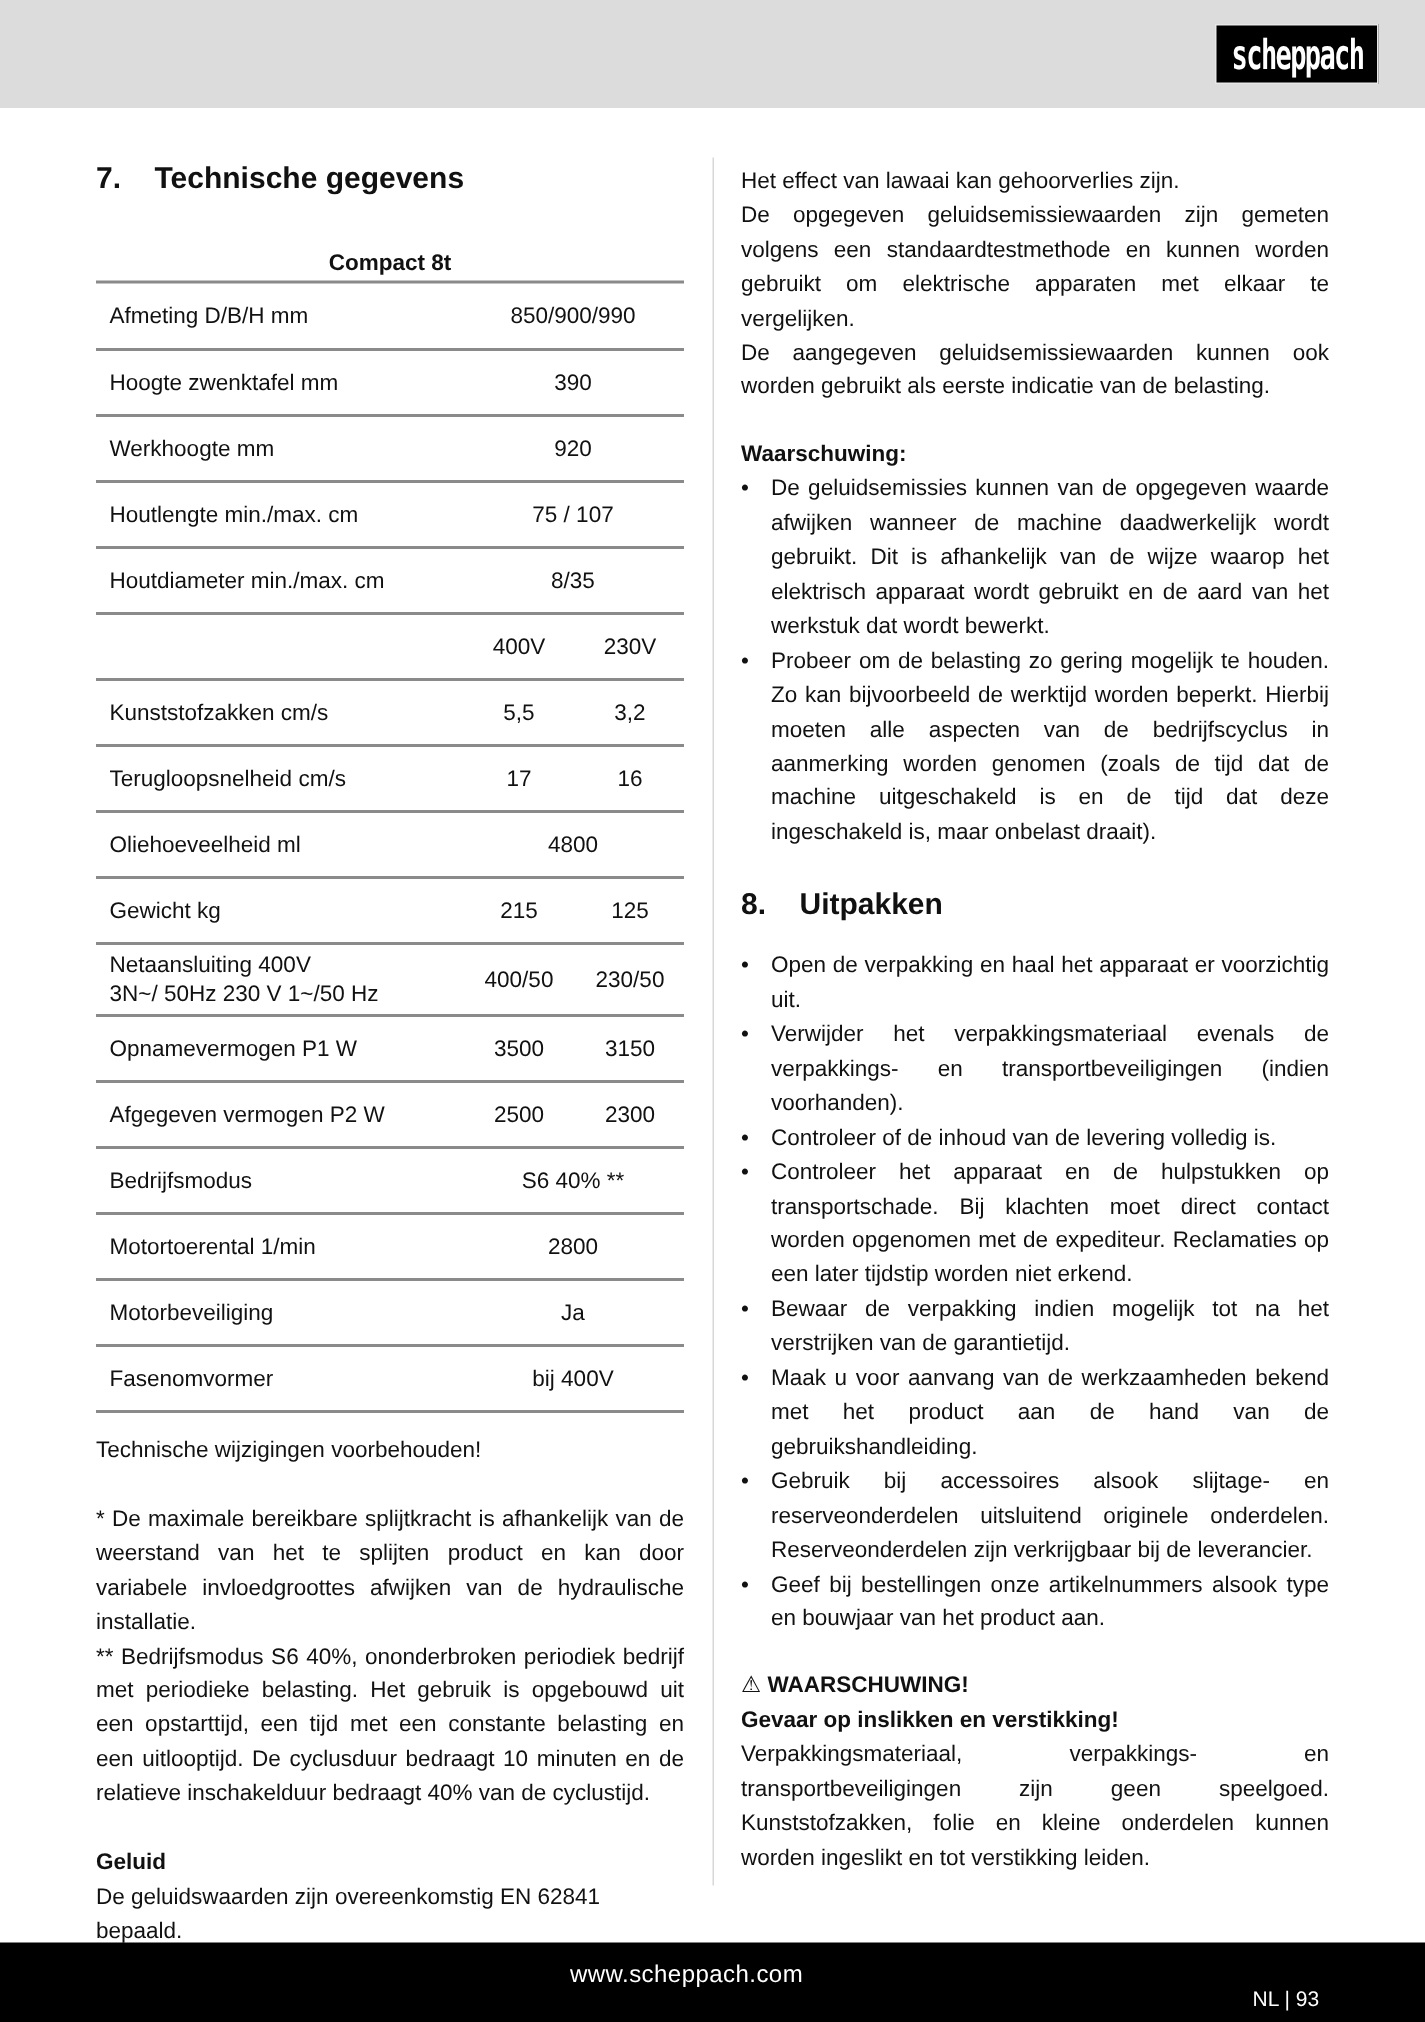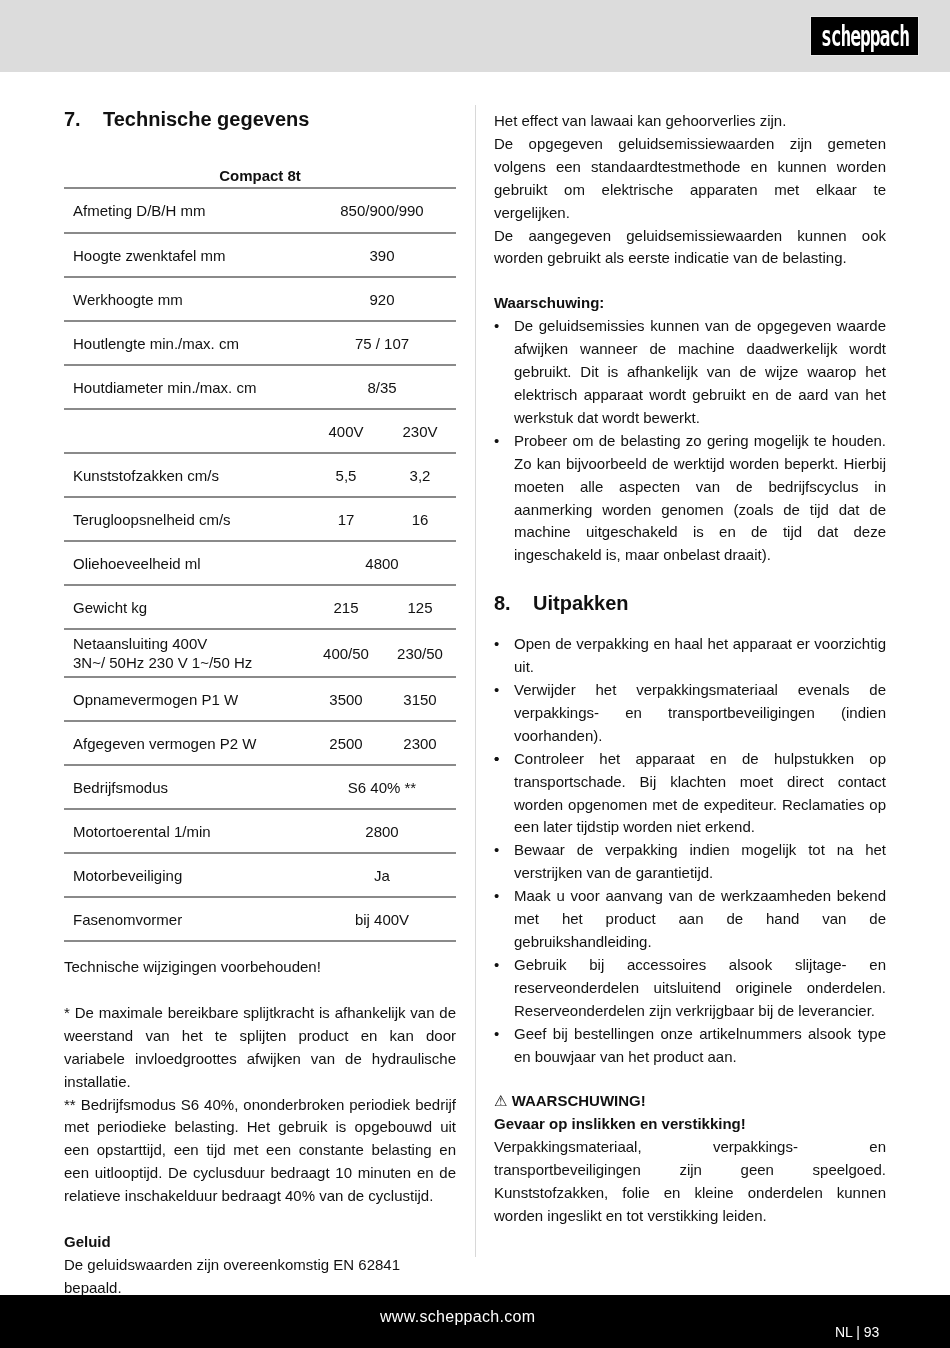--- a/index.html
+++ b/index.html
@@ -183,21 +183,21 @@
   </ul>
 
   <div class="h1" style="margin-top:21px;">
     <span class="num">8.</span>
     <span>Uitpakken</span>
   </div>
 
   <ul class="bul" style="margin-top:15px;">
     <li><span class="dot">•</span><span>Open de verpakking en haal het apparaat er voorzichtig uit.</span></li>
     <li><span class="dot">•</span><span>Verwijder het verpakkingsmateriaal evenals de verpakkings- en transportbeveiligingen (indien voorhanden).</span></li>
-    <li><span class="dot">•</span></li>
+    <li><span class="dot">•</span><span>Controleer of de inhoud van de levering volledig is.</span></li>
     <li><span class="dot">•</span><span>Controleer het apparaat en de hulpstukken op transportschade. Bij klachten moet direct contact worden opgenomen met de expediteur. Reclamaties op een later tijdstip worden niet erkend.</span></li>
     <li><span class="dot">•</span><span>Bewaar de verpakking indien mogelijk tot na het verstrijken van de garantietijd.</span></li>
     <li><span class="dot">•</span><span>Maak u voor aanvang van de werkzaamheden bekend met het product aan de hand van de gebruikshandleiding.</span></li>
     <li><span class="dot">•</span><span>Gebruik bij accessoires alsook slijtage- en reserveonderdelen uitsluitend originele onderdelen. Reserveonderdelen zijn verkrijgbaar bij de leverancier.</span></li>
     <li><span class="dot">•</span><span>Geef bij bestellingen onze artikelnummers alsook type en bouwjaar van het product aan.</span></li>
   </ul>
 
   <p class="para bold" style="margin-top:22px;">
     <span style="font-weight:normal;">⚠</span>
     <span>WAARSCHUWING!</span>

